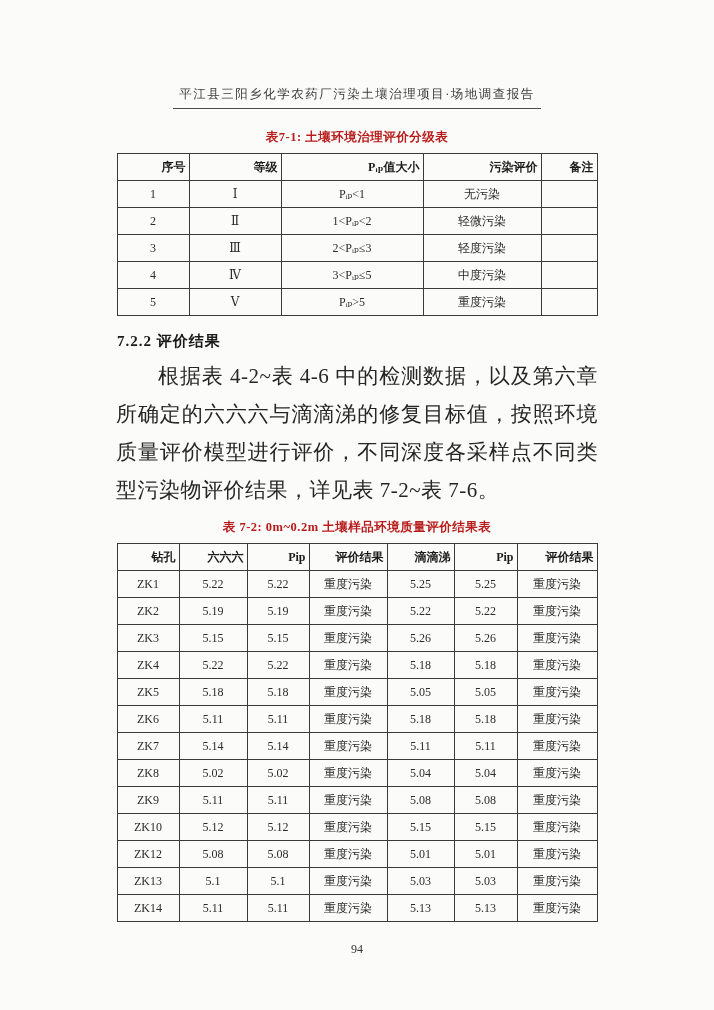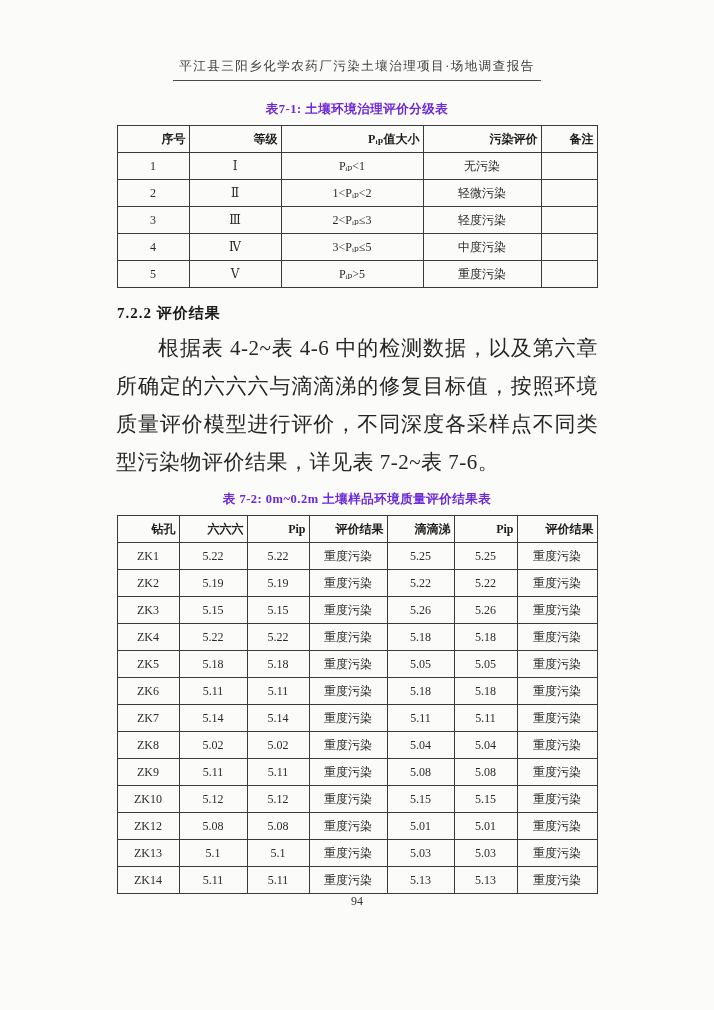--- a/index.html
+++ b/index.html
@@ -8,36 +8,36 @@
     width: 714px;
     height: 1010px;
     margin: 0 auto;
     position: relative;
     font-family: "Liberation Serif", "DejaVu Serif", serif;
     color: #222;
     background: #fbfbf9;
     overflow: hidden;
   }
   .doc-header {
-    padding-top: 56px;
+    padding-top: 84px;
     text-align: center;
   }
   .doc-header-text {
     display: inline-block;
     font-size: 12.5px;
     letter-spacing: 1.5px;
     color: #3d3d3d;
     padding: 0 6px 5px 6px;
     border-bottom: 1.2px solid #4a4a4a;
   }
   .table-title {
     text-align: center;
     font-weight: bold;
     font-size: 12.5px;
-    color: #6d28d9;
+    color: #b91c1c;
     letter-spacing: 0.5px;
   }
   .title-1 { margin-top: 20px; margin-bottom: 7px; }
   .title-2 { margin-top: 10px; margin-bottom: 7px; }
   table.data-table {
     border-collapse: collapse;
     margin: 0 auto;
     table-layout: fixed;
     width: 480px;
     background: transparent;
@@ -71,20 +71,21 @@
     width: 482px;
     margin: 6px auto 0 auto;
     font-size: 21px;
     line-height: 38px;
     text-align: justify;
     text-indent: 2em;
     color: #262626;
     letter-spacing: 0.5px;
   }
   .page-number {
+    margin-top: 20px;
     text-align: center;
     font-size: 12px;
     color: #333;
   }
 </style>
 </head>
 <body>
 
 <div class="doc-header">
   <span class="doc-header-text">平江县三阳乡化学农药厂污染土壤治理项目·场地调查报告</span>

